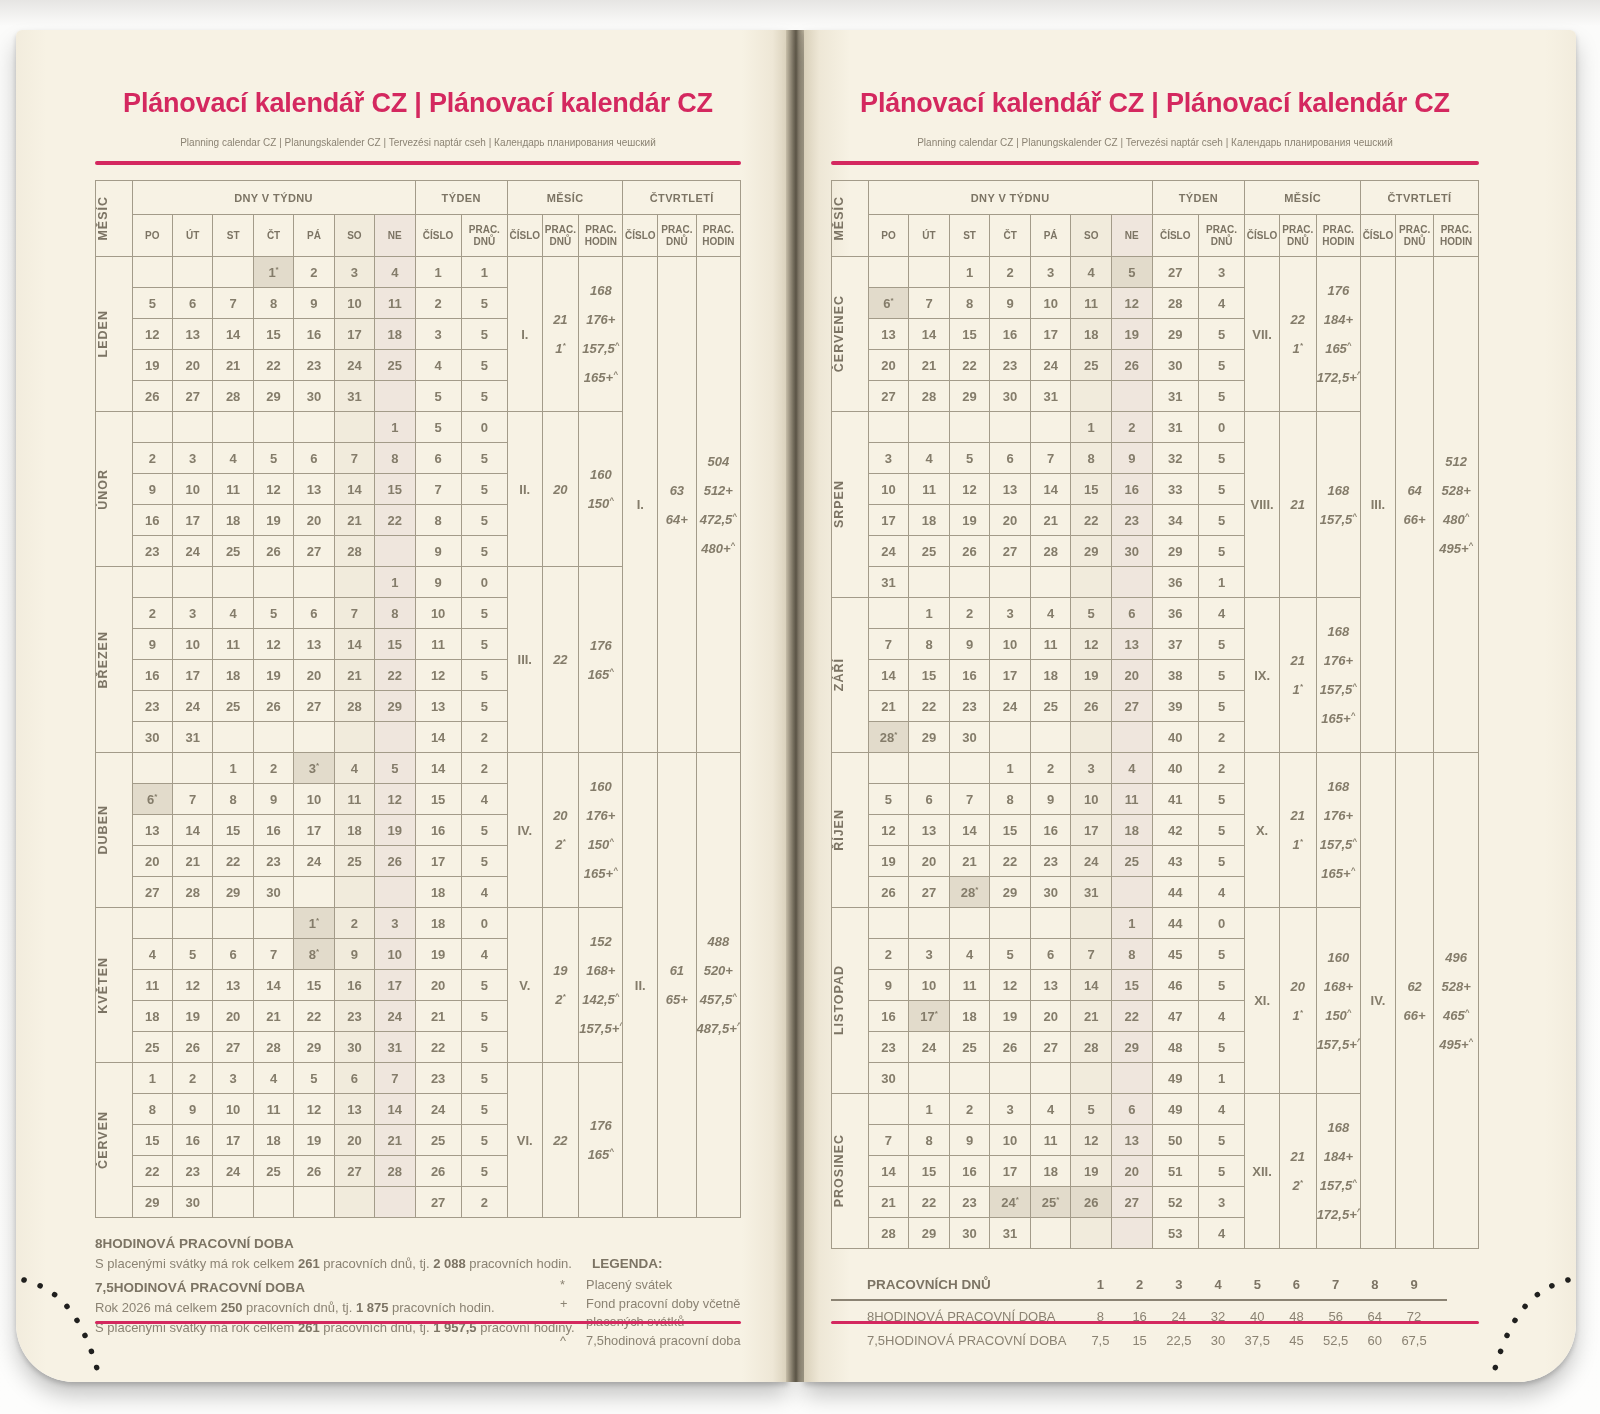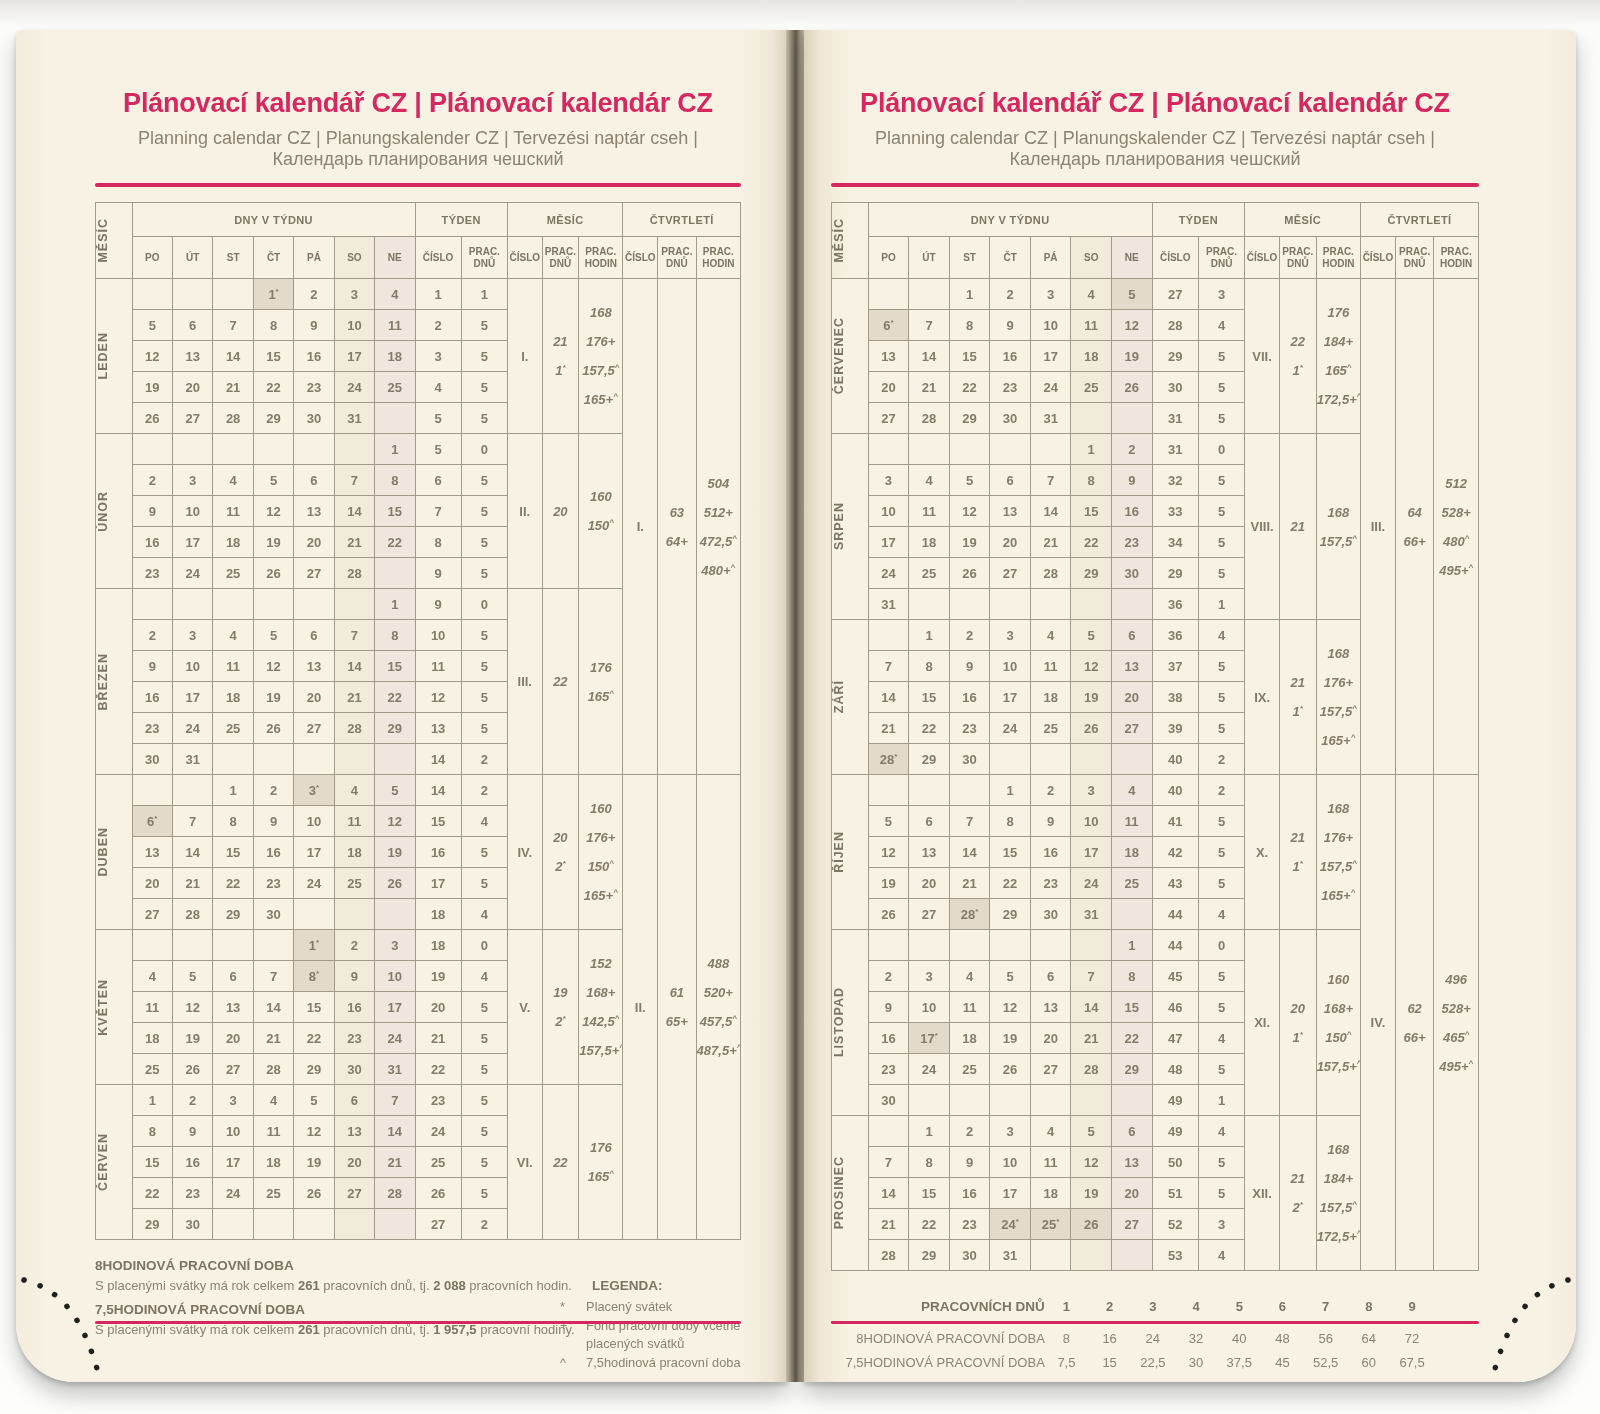--- a/index.html
+++ b/index.html
@@ -27,21 +27,21 @@
   .spine{
     position:absolute;left:786px;top:30px;width:20px;height:1352px;
     background:linear-gradient(to right,#c9c0aa 0%,#766e5e 38%,#5f5849 50%,#8a8271 64%,#cec5af 100%);
   }
   .inner{position:absolute;top:16px;bottom:0;}
   .page.left  .inner{left:79px;right:47px;}
   .page.right .inner{left:27px;right:97px;}
 
   .head{padding-top:42px;text-align:center;}
   .title{font-size:27px;font-weight:700;color:#d4285f;letter-spacing:-.2px;}
-  .subtitle{margin-top:9px;font-size:18px;color:#8b8373;}
+  .subtitle{margin-top:18px;font-size:10px;color:#8b8373;}
   .rule{margin-top:13px;height:4px;background:#d4285f;border-radius:2px;}
 
   .table-host{margin-top:15px;}
   table.cal{width:100%;border-collapse:collapse;table-layout:fixed;}
   table.cal th,table.cal td{
     border:1px solid #a39b89;padding:0;text-align:center;vertical-align:middle;
     color:#837b6a;overflow:hidden;
   }
   table.cal thead tr:first-child th{height:33px;font-size:11px;font-weight:700;color:#7c7464;letter-spacing:.4px;}
   table.cal thead tr:last-child th{height:41px;font-size:10px;font-weight:700;color:#7c7464;line-height:1.2;}
@@ -65,21 +65,21 @@
   .fl-line{font-size:13px;line-height:1.55;}
   .fl-line b{font-weight:700;color:#7c7464;}
   .legend{width:28%;padding-top:26px;}
   .legend-title{font-size:13.5px;font-weight:700;color:#7c7464;margin-bottom:5px;padding-left:32px;}
   .legend-row{display:flex;font-size:12.8px;line-height:1.45;}
   .legend-sym{width:26px;flex:0 0 26px;}
   .legend-txt{flex:1;}
 
   .footer-right{margin-top:28px;color:#8b8373;}
   .fr-row{display:flex;align-items:center;}
-  .fr-label{width:33%;flex:0 0 33%;font-size:13px;text-align:right;}
+  .fr-label{width:33%;flex:0 0 33%;font-size:13px;text-align:left;margin-left:36px;}
   .fr-head .fr-label{font-weight:700;font-size:13.5px;color:#7c7464;}
   .fr-cell{flex:1;text-align:center;font-size:13px;}
   .fr-head .fr-cell{font-weight:700;color:#7c7464;}
   .fr-spacer{flex:0 0 7%;}
   .fr-divider{height:2px;background:#8b8373;margin:7px 0 8px;width:95%;}
   .fr-row + .fr-row{margin-top:9px;}
 
   .bottom-rule{position:absolute;left:0;right:0;bottom:58px;height:3.5px;background:#d4285f;border-radius:2px;}
   .page.left  .bottom-rule{left:79px;right:47px;}
   .page.right .bottom-rule{left:27px;right:97px;}
@@ -588,20 +588,21 @@
                 <td class="wk">2</td>
               </tr>
             </tbody>
           </table>
         </div>
       <div class="footer-left">
         <div class="fl-text">
             <div class="fl-sec-title">8HODINOVÁ PRACOVNÍ DOBA</div>
             <div class="fl-line"><span>S placenými svátky má rok celkem </span><b>261</b><span> pracovních dnů, tj. </span><b>2 088</b><span> pracovních hodin.</span></div>
             <div class="fl-sec-title">7,5HODINOVÁ PRACOVNÍ DOBA</div>
+            <div class="fl-line"><span>Rok 2026 má celkem </span><b>250</b><span> pracovních dnů, tj. </span><b>1 875</b><span> pracovních hodin.</span></div>
             <div class="fl-line"><span>S placenými svátky má rok celkem </span><b>261</b><span> pracovních dnů, tj. </span><b>1 957,5</b><span> pracovní hodiny.</span></div>
           </div>
         <div class="legend">
           <div class="legend-title">LEGENDA:</div>
           <div class="legend-items">
               <div class="legend-row">
                 <span class="legend-sym">*</span>
                 <span class="legend-txt">Placený svátek</span>
               </div>
               <div class="legend-row">

